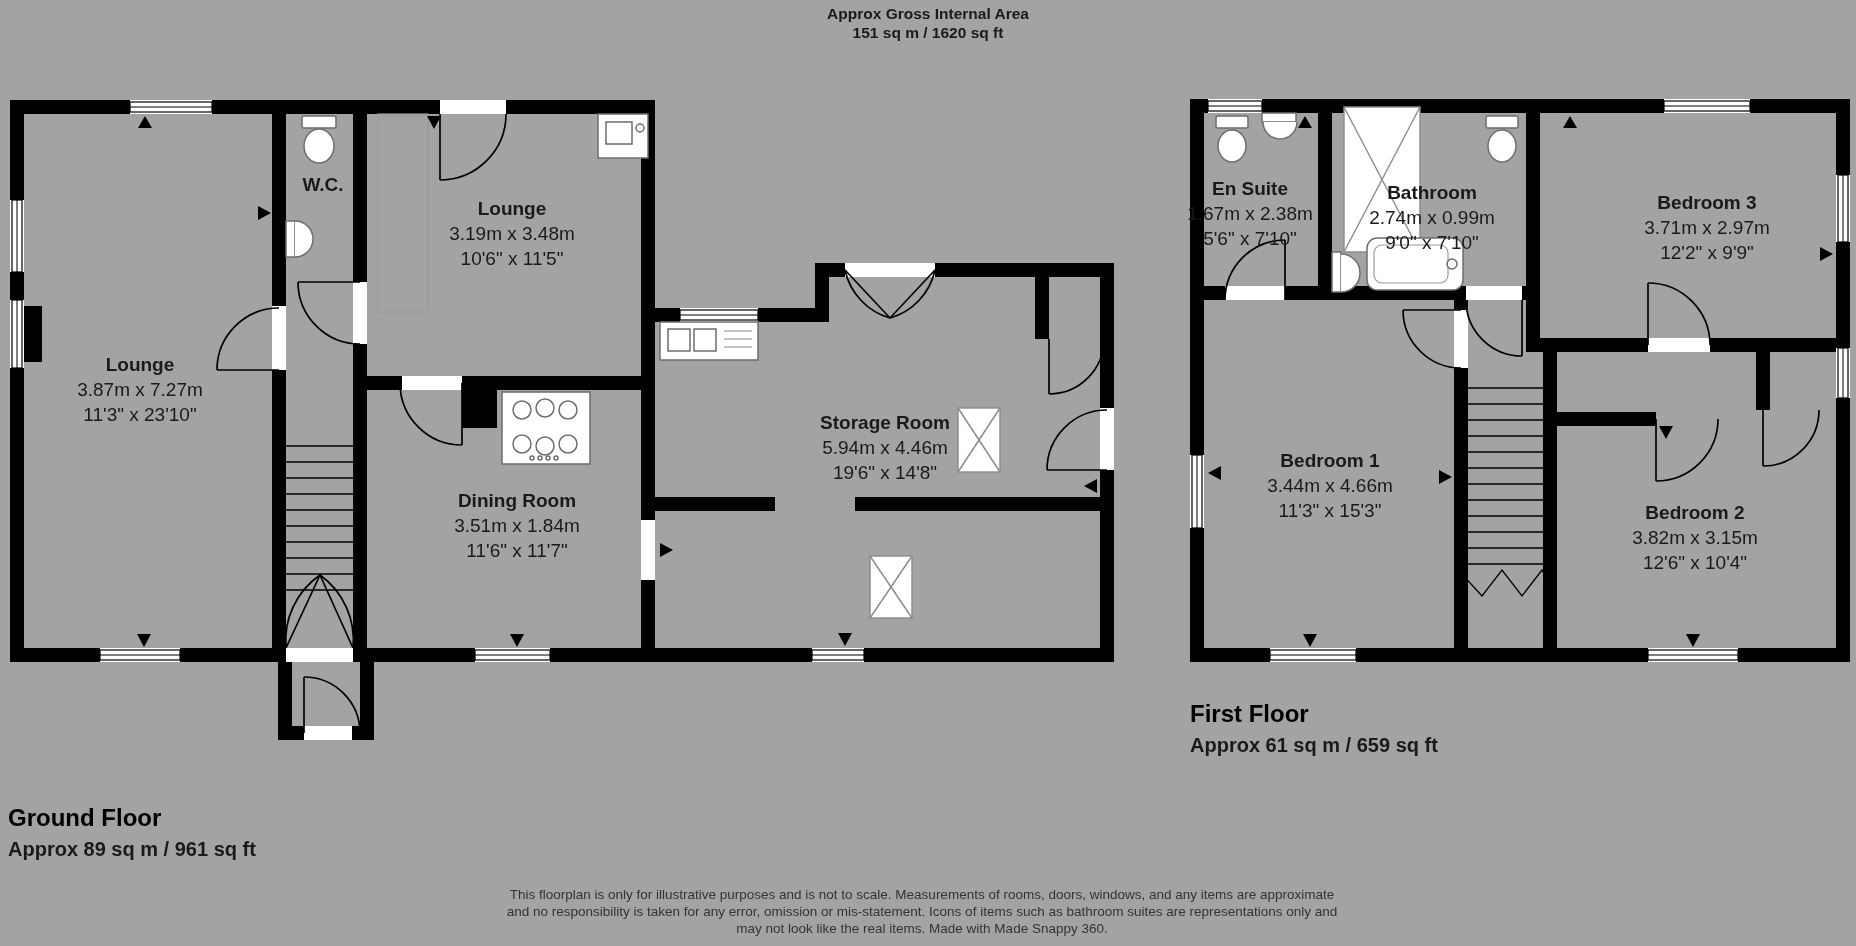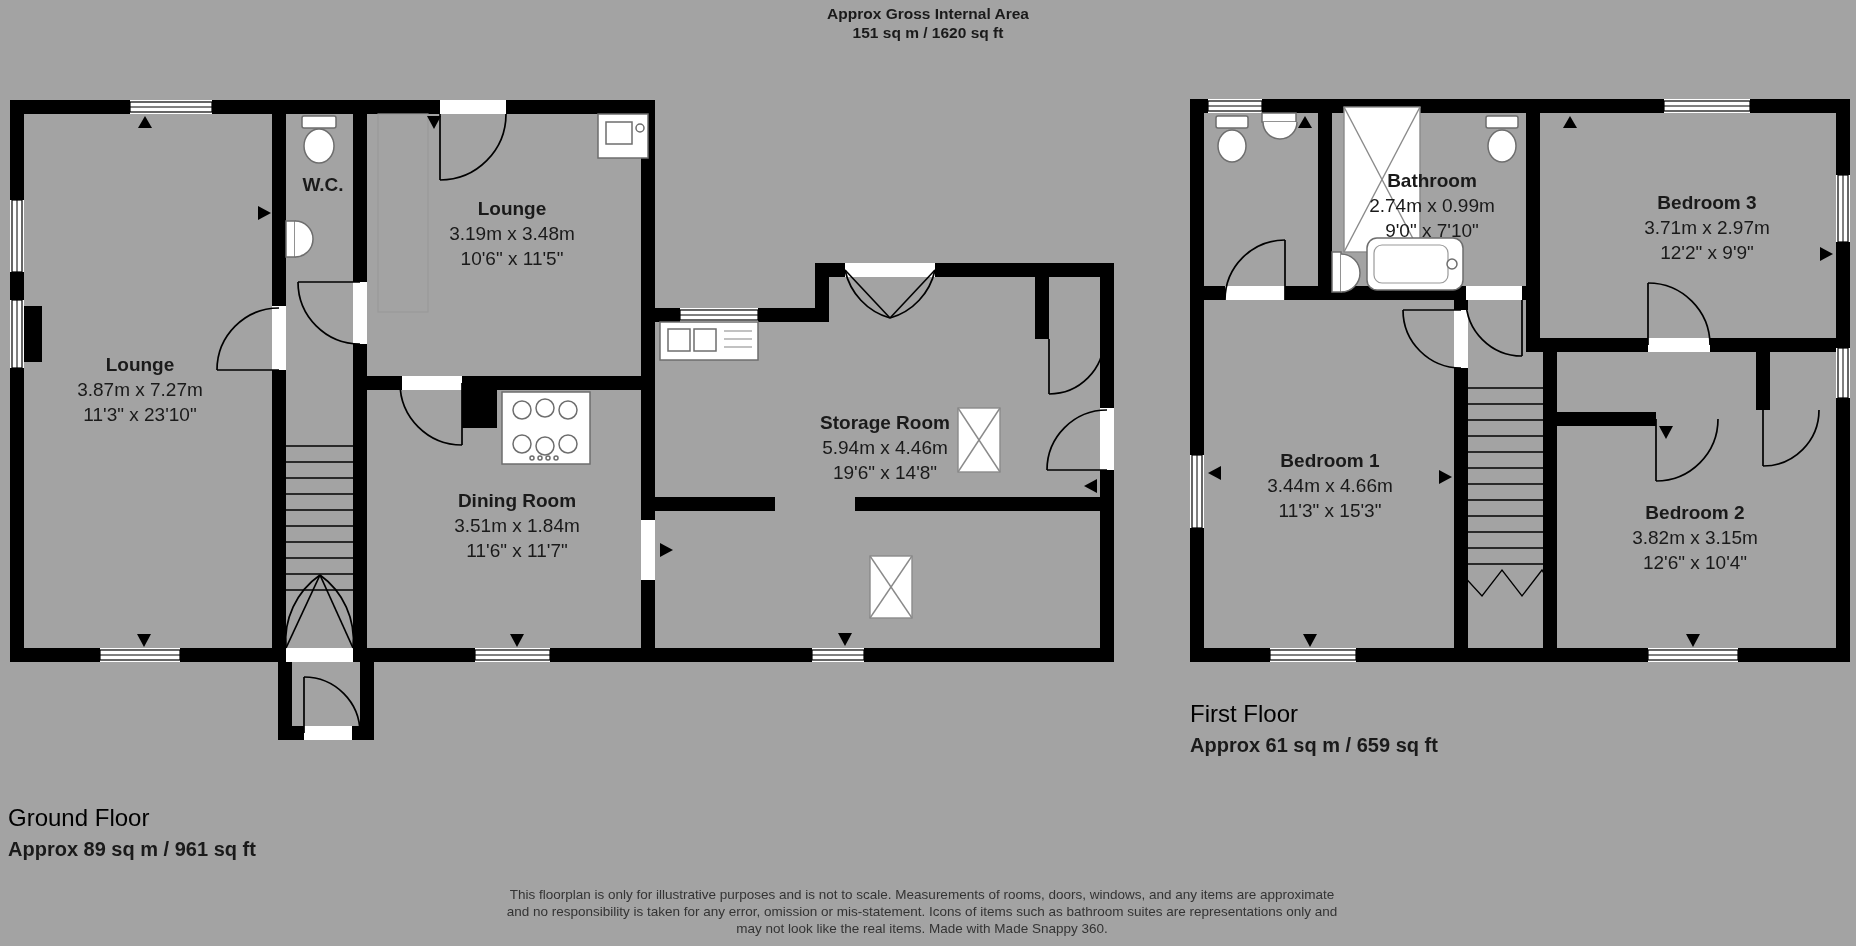--- a/index.html
+++ b/index.html
@@ -16,21 +16,21 @@
   .fixthin{stroke:#9a9a9a;stroke-width:1.2;fill:none;}
   .xbox{stroke:#8a8a8a;stroke-width:1.4;fill:#fff;}
   .tri{fill:#000;}
   .zig{stroke:#000;stroke-width:1.3;fill:none;}
   .room-label{position:absolute;transform:translateX(-50%);text-align:center;line-height:25px;white-space:nowrap;}
   .room-name{font-size:19px;font-weight:bold;}
   .room-dim{font-size:19px;font-weight:400;}
   .title-block{position:absolute;left:0;right:0;top:4px;text-align:center;line-height:19px;}
   .title-line{font-size:15.5px;font-weight:bold;}
   .floor-label{position:absolute;white-space:nowrap;}
-  .floor-name{font-size:24px;font-weight:400;color:#000;}
+  .floor-name{font-size:24px;font-weight:700;color:#000;}
   .floor-area{font-size:20px;font-weight:bold;margin-top:6px;}
   .disclaimer{position:absolute;left:0;right:12px;top:886px;text-align:center;
               font-size:13.5px;line-height:17px;color:#333;}
 </style>
 </head>
 <body>
 
 <div class="canvas">
 
   <svg class="plan-svg" width="1856" height="946" viewBox="0 0 1856 946">
@@ -393,21 +393,26 @@
     <div class="room-name">Dining Room</div>
     <div class="room-dim">3.51m x 1.84m</div>
     <div class="room-dim">11'6" x 11'7"</div>
   </div>
   <div class="room-label" style="left:885px;top:410px">
     <div class="room-name">Storage Room</div>
     <div class="room-dim">5.94m x 4.46m</div>
     <div class="room-dim">19'6" x 14'8"</div>
   </div>
 
-  <div class="room-label" style="left:1432px;top:168px">
+  <div class="room-label" style="left:1250px;top:176px">
+    <div class="room-name">En Suite</div>
+    <div class="room-dim">1.67m x 2.38m</div>
+    <div class="room-dim">5'6" x 7'10"</div>
+  </div>
+  <div class="room-label" style="left:1432px;top:180px">
     <div class="room-name">Bathroom</div>
     <div class="room-dim">2.74m x 0.99m</div>
     <div class="room-dim">9'0" x 7'10"</div>
   </div>
   <div class="room-label" style="left:1707px;top:190px">
     <div class="room-name">Bedroom 3</div>
     <div class="room-dim">3.71m x 2.97m</div>
     <div class="room-dim">12'2" x 9'9"</div>
   </div>
   <div class="room-label" style="left:1330px;top:448px">

